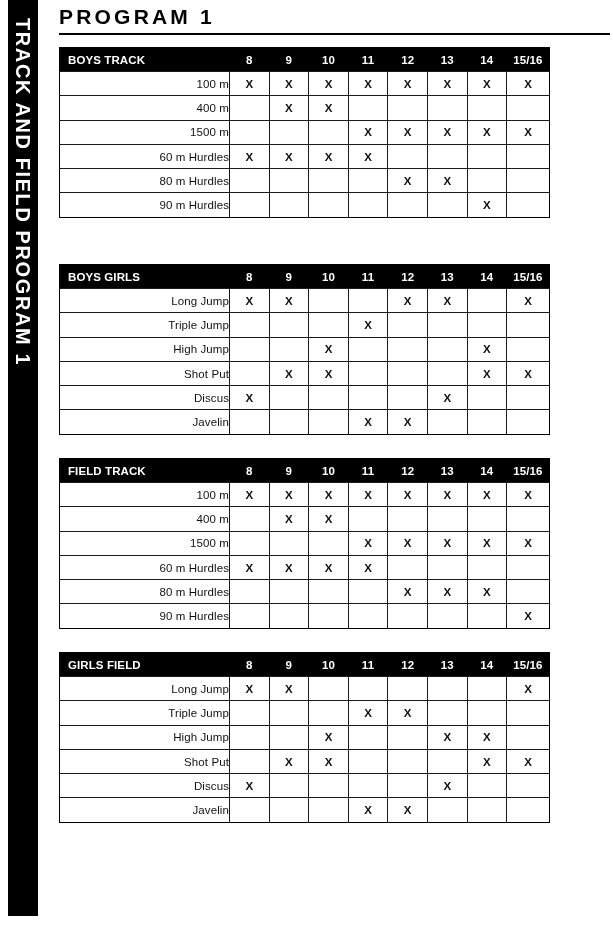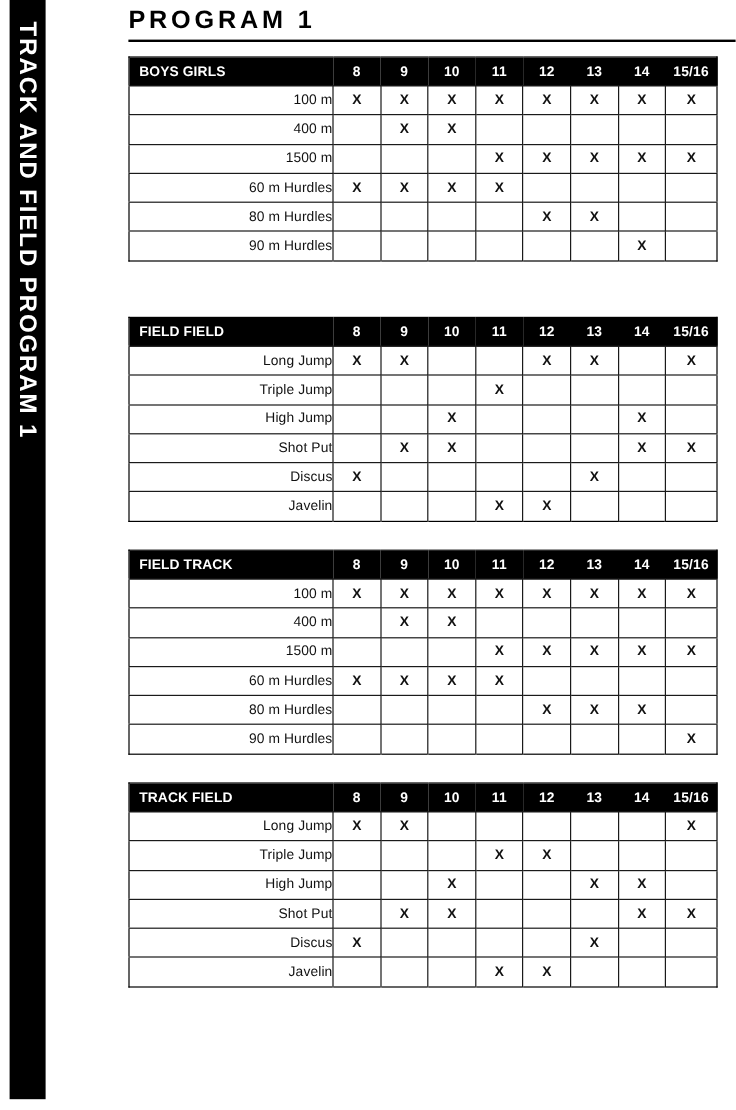--- a/index.html
+++ b/index.html
@@ -40,21 +40,20 @@
     line-height: 1;
   }
 
   
   #content {
     position: absolute;
     left: 59px;
     top: 0;
     right: 0;
     bottom: 0;
-    margin-left: 48px;
   }
 
   #page-title {
     font-size: 21px;
     font-weight: bold;
     letter-spacing: 3.2px;
     color: #000000;
     margin: 6px 0 0 0;
     line-height: 1.05;
   }
@@ -150,127 +149,127 @@
         <col class="col-age">
         <col class="col-age">
         <col class="col-age">
         <col class="col-age">
         <col class="col-age">
         <col class="col-age">
         <col class="col-age-last">
       </colgroup>
       <thead>
         <tr>
+          <th class="th-name">BOYS TRACK</th>
+          <th class="th-age">8</th>
+          <th class="th-age">9</th>
+          <th class="th-age">10</th>
+          <th class="th-age">11</th>
+          <th class="th-age">12</th>
+          <th class="th-age">13</th>
+          <th class="th-age">14</th>
+          <th class="th-age">15/16</th>
+        </tr>
+      </thead>
+      <tbody>
+        <tr>
+          <td class="cell-name">100 m</td>
+          <td class="cell-mark">X</td>
+          <td class="cell-mark">X</td>
+          <td class="cell-mark">X</td>
+          <td class="cell-mark">X</td>
+          <td class="cell-mark">X</td>
+          <td class="cell-mark">X</td>
+          <td class="cell-mark">X</td>
+          <td class="cell-mark">X</td>
+        </tr>
+        <tr>
+          <td class="cell-name">400 m</td>
+          <td class="cell-mark"></td>
+          <td class="cell-mark">X</td>
+          <td class="cell-mark">X</td>
+          <td class="cell-mark"></td>
+          <td class="cell-mark"></td>
+          <td class="cell-mark"></td>
+          <td class="cell-mark"></td>
+          <td class="cell-mark"></td>
+        </tr>
+        <tr>
+          <td class="cell-name">1500 m</td>
+          <td class="cell-mark"></td>
+          <td class="cell-mark"></td>
+          <td class="cell-mark"></td>
+          <td class="cell-mark">X</td>
+          <td class="cell-mark">X</td>
+          <td class="cell-mark">X</td>
+          <td class="cell-mark">X</td>
+          <td class="cell-mark">X</td>
+        </tr>
+        <tr>
+          <td class="cell-name">60 m Hurdles</td>
+          <td class="cell-mark">X</td>
+          <td class="cell-mark">X</td>
+          <td class="cell-mark">X</td>
+          <td class="cell-mark">X</td>
+          <td class="cell-mark"></td>
+          <td class="cell-mark"></td>
+          <td class="cell-mark"></td>
+          <td class="cell-mark"></td>
+        </tr>
+        <tr>
+          <td class="cell-name">80 m Hurdles</td>
+          <td class="cell-mark"></td>
+          <td class="cell-mark"></td>
+          <td class="cell-mark"></td>
+          <td class="cell-mark"></td>
+          <td class="cell-mark">X</td>
+          <td class="cell-mark">X</td>
+          <td class="cell-mark"></td>
+          <td class="cell-mark"></td>
+        </tr>
+        <tr>
+          <td class="cell-name">90 m Hurdles</td>
+          <td class="cell-mark"></td>
+          <td class="cell-mark"></td>
+          <td class="cell-mark"></td>
+          <td class="cell-mark"></td>
+          <td class="cell-mark"></td>
+          <td class="cell-mark"></td>
+          <td class="cell-mark">X</td>
+          <td class="cell-mark"></td>
+        </tr>
+      </tbody>
+    </table>
+    <table class="prog-table t1">
+      <colgroup>
+        <col class="col-name">
+        <col class="col-age">
+        <col class="col-age">
+        <col class="col-age">
+        <col class="col-age">
+        <col class="col-age">
+        <col class="col-age">
+        <col class="col-age">
+        <col class="col-age-last">
+      </colgroup>
+      <thead>
+        <tr>
           <th class="th-name">BOYS GIRLS</th>
           <th class="th-age">8</th>
           <th class="th-age">9</th>
           <th class="th-age">10</th>
           <th class="th-age">11</th>
           <th class="th-age">12</th>
           <th class="th-age">13</th>
           <th class="th-age">14</th>
           <th class="th-age">15/16</th>
         </tr>
       </thead>
       <tbody>
         <tr>
-          <td class="cell-name">100 m</td>
-          <td class="cell-mark">X</td>
-          <td class="cell-mark">X</td>
-          <td class="cell-mark">X</td>
-          <td class="cell-mark">X</td>
-          <td class="cell-mark">X</td>
-          <td class="cell-mark">X</td>
-          <td class="cell-mark">X</td>
-          <td class="cell-mark">X</td>
-        </tr>
-        <tr>
-          <td class="cell-name">400 m</td>
-          <td class="cell-mark"></td>
-          <td class="cell-mark">X</td>
-          <td class="cell-mark">X</td>
-          <td class="cell-mark"></td>
-          <td class="cell-mark"></td>
-          <td class="cell-mark"></td>
-          <td class="cell-mark"></td>
-          <td class="cell-mark"></td>
-        </tr>
-        <tr>
-          <td class="cell-name">1500 m</td>
-          <td class="cell-mark"></td>
-          <td class="cell-mark"></td>
-          <td class="cell-mark"></td>
-          <td class="cell-mark">X</td>
-          <td class="cell-mark">X</td>
-          <td class="cell-mark">X</td>
-          <td class="cell-mark">X</td>
-          <td class="cell-mark">X</td>
-        </tr>
-        <tr>
-          <td class="cell-name">60 m Hurdles</td>
-          <td class="cell-mark">X</td>
-          <td class="cell-mark">X</td>
-          <td class="cell-mark">X</td>
-          <td class="cell-mark">X</td>
-          <td class="cell-mark"></td>
-          <td class="cell-mark"></td>
-          <td class="cell-mark"></td>
-          <td class="cell-mark"></td>
-        </tr>
-        <tr>
-          <td class="cell-name">80 m Hurdles</td>
-          <td class="cell-mark"></td>
-          <td class="cell-mark"></td>
-          <td class="cell-mark"></td>
-          <td class="cell-mark"></td>
-          <td class="cell-mark">X</td>
-          <td class="cell-mark">X</td>
-          <td class="cell-mark"></td>
-          <td class="cell-mark"></td>
-        </tr>
-        <tr>
-          <td class="cell-name">90 m Hurdles</td>
-          <td class="cell-mark"></td>
-          <td class="cell-mark"></td>
-          <td class="cell-mark"></td>
-          <td class="cell-mark"></td>
-          <td class="cell-mark"></td>
-          <td class="cell-mark"></td>
-          <td class="cell-mark">X</td>
-          <td class="cell-mark"></td>
-        </tr>
-      </tbody>
-    </table>
-    <table class="prog-table t1">
-      <colgroup>
-        <col class="col-name">
-        <col class="col-age">
-        <col class="col-age">
-        <col class="col-age">
-        <col class="col-age">
-        <col class="col-age">
-        <col class="col-age">
-        <col class="col-age">
-        <col class="col-age-last">
-      </colgroup>
-      <thead>
-        <tr>
-          <th class="th-name">FIELD FIELD</th>
-          <th class="th-age">8</th>
-          <th class="th-age">9</th>
-          <th class="th-age">10</th>
-          <th class="th-age">11</th>
-          <th class="th-age">12</th>
-          <th class="th-age">13</th>
-          <th class="th-age">14</th>
-          <th class="th-age">15/16</th>
-        </tr>
-      </thead>
-      <tbody>
-        <tr>
           <td class="cell-name">Long Jump</td>
           <td class="cell-mark">X</td>
           <td class="cell-mark">X</td>
           <td class="cell-mark"></td>
           <td class="cell-mark"></td>
           <td class="cell-mark">X</td>
           <td class="cell-mark">X</td>
           <td class="cell-mark"></td>
           <td class="cell-mark">X</td>
         </tr>
@@ -432,21 +431,21 @@
         <col class="col-age">
         <col class="col-age">
         <col class="col-age">
         <col class="col-age">
         <col class="col-age">
         <col class="col-age">
         <col class="col-age-last">
       </colgroup>
       <thead>
         <tr>
-          <th class="th-name">TRACK FIELD</th>
+          <th class="th-name">GIRLS FIELD</th>
           <th class="th-age">8</th>
           <th class="th-age">9</th>
           <th class="th-age">10</th>
           <th class="th-age">11</th>
           <th class="th-age">12</th>
           <th class="th-age">13</th>
           <th class="th-age">14</th>
           <th class="th-age">15/16</th>
         </tr>
       </thead>

